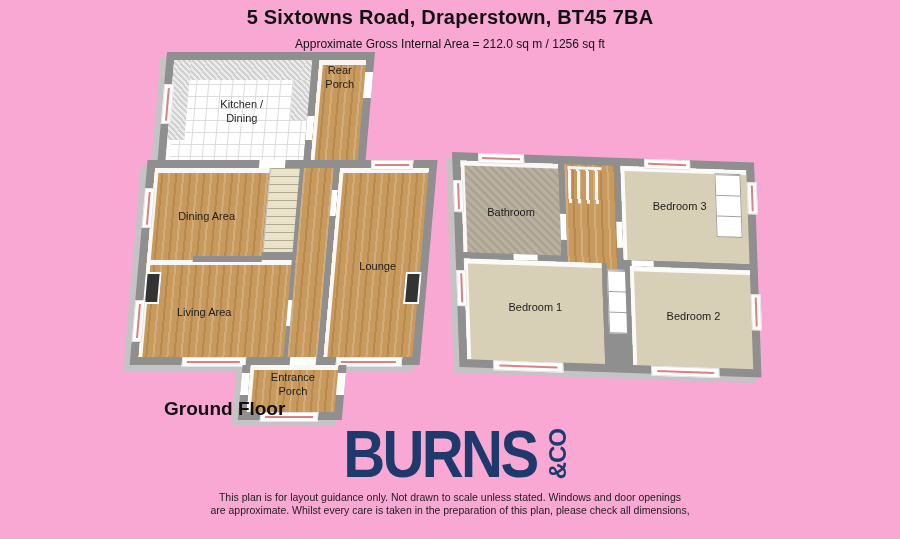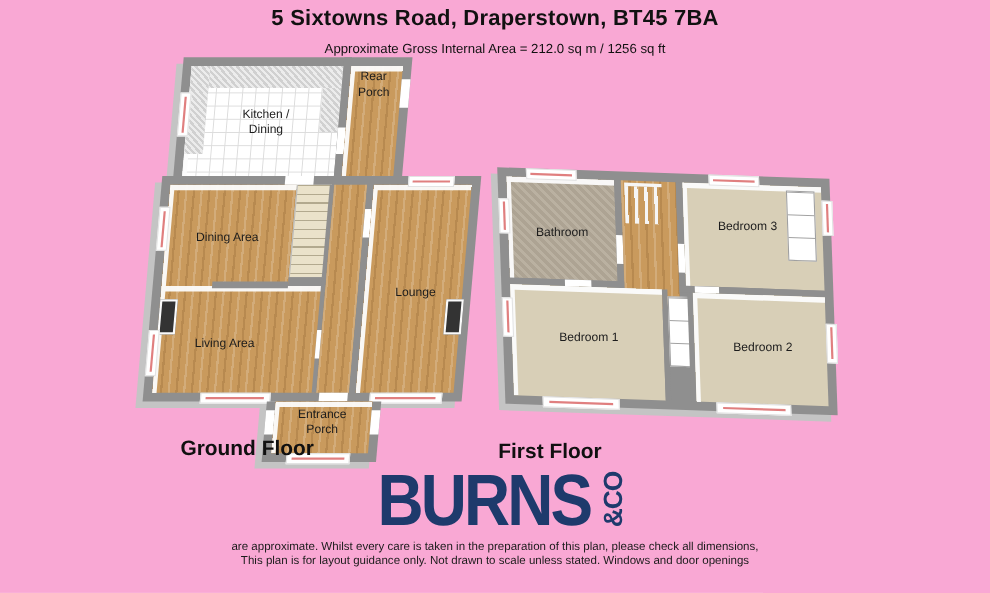--- a/index.html
+++ b/index.html
@@ -163,25 +163,24 @@
       <div class="win-v" style="left:0;top:118px;width:8px;height:34px;"></div>
       <div class="win-v" style="left:294px;top:20px;width:8px;height:30px;"></div>
       <div class="win-v" style="left:294px;top:132px;width:8px;height:34px;"></div>
       <div class="room-label" style="left:14px;top:52px;width:86px;">Bathroom</div>
       <div class="room-label" style="left:180px;top:40px;width:92px;">Bedroom 3</div>
       <div class="room-label" style="left:26px;top:146px;width:104px;">Bedroom 1</div>
       <div class="room-label" style="left:186px;top:150px;width:100px;">Bedroom 2</div>
   </div>
 
   <div class="floor-caption caption-gf">Ground Floor</div>
-  <div class="floor-caption caption-ff">First Floor</div>
 
   <div class="logo">
     <span class="logo-name">BURNS</span>
     <span class="logo-suffix">&amp;CO</span>
   </div>
 
   <div class="disclaimer">
+    <div>This plan is for layout guidance only. Not drawn to scale unless stated. Windows and door openings</div>
     <div>are approximate. Whilst every care is taken in the preparation of this plan, please check all dimensions,</div>
-    <div>This plan is for layout guidance only. Not drawn to scale unless stated. Windows and door openings</div>
   </div>
 
 </div>
 
 </body></html>

